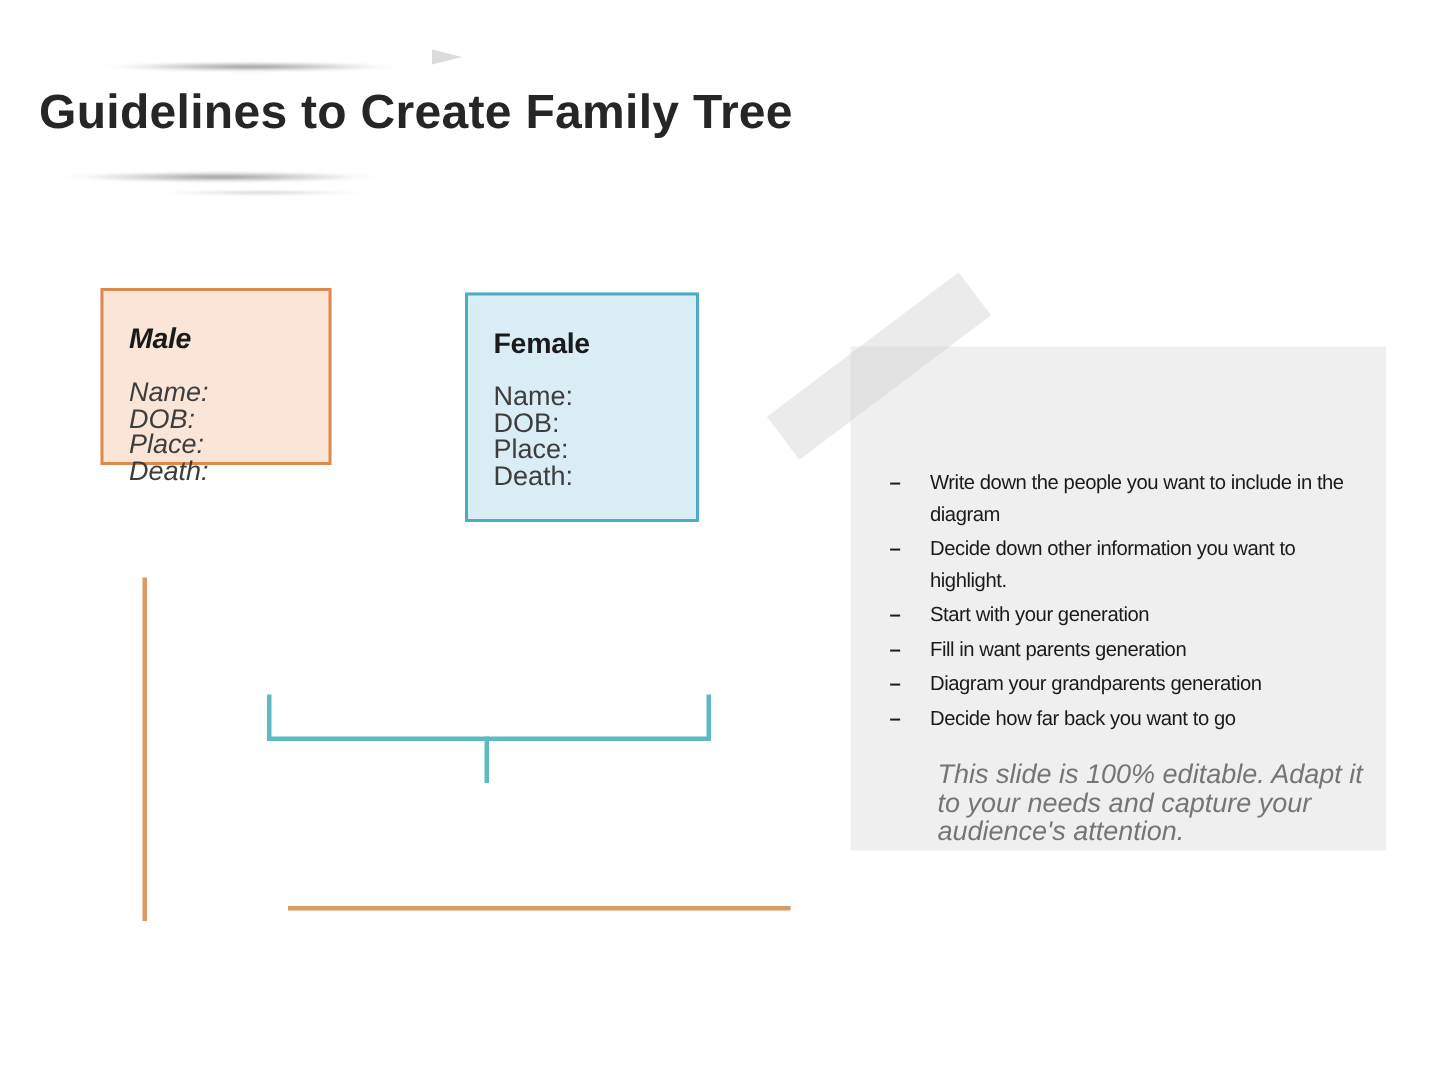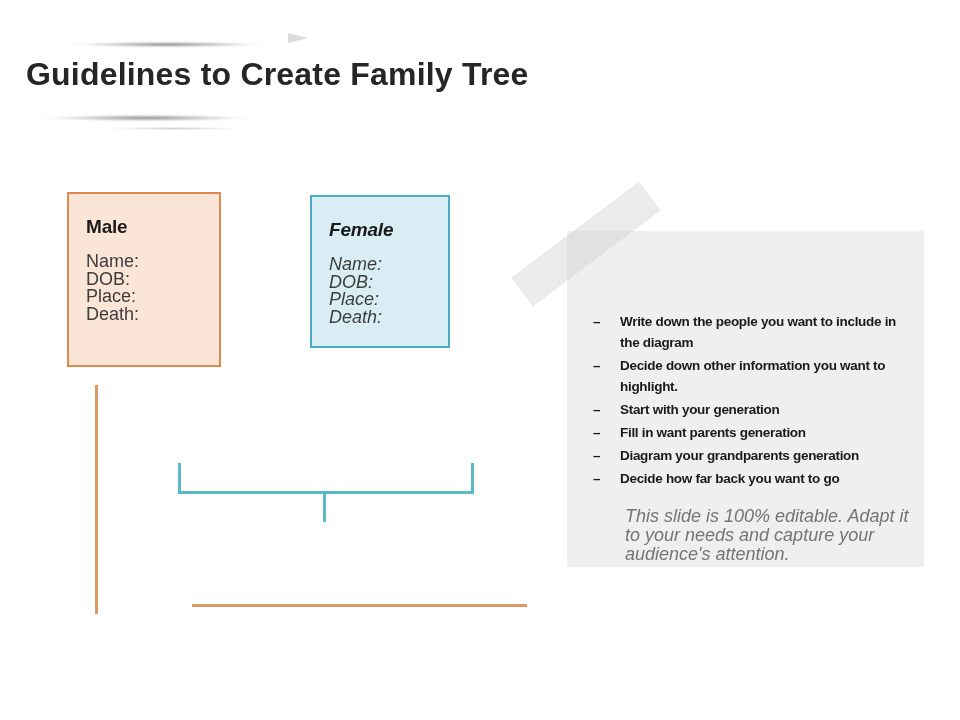--- a/index.html
+++ b/index.html
@@ -43,29 +43,29 @@
     color: var(--title-text, #262626);
   }
 
   
   .card {
     position: absolute;
     box-sizing: border-box;
     padding: 22px 14px 0 17px;
   }
   .card-male {
-    left: 67px; top: 192px; width: 154px; height: 175px;
+    left: 67px; top: 192px; width: 154px; height: 118px;
     background: var(--male-fill, #FBE5D6);
     border: 2px solid var(--male-border, #DD8A50);
+    font-style: italic;
   }
   .card-female {
-    left: 310px; top: 195px; width: 140px; height: 153px;
+    left: 310px; top: 195px; width: 156px; height: 153px;
     background: var(--female-fill, #D9EEF4);
     border: 2px solid var(--female-border, #4BACC6);
-    font-style: italic;
   }
   .card-title {
     font-size: 19px;
     font-weight: bold;
     color: #1a1a1a;
     margin-bottom: 15px;
     letter-spacing: -0.2px;
   }
   .card-field {
     font-size: 18px;
@@ -99,21 +99,21 @@
     width: 27px;
     flex: 0 0 27px;
     font-size: 13.5px;
     font-weight: bold;
     line-height: 21px;
     color: #1a1a1a;
   }
   .bullet-text {
     width: 288px;
     font-size: 13.5px;
-    font-weight: bold;
+    font-weight: normal;
     line-height: 21px;
     letter-spacing: -0.3px;
     color: #1a1a1a;
   }
   .note {
     margin: 18px 0 0 32px;
     width: 292px;
     font-size: 18px;
     font-style: italic;
     line-height: 19px;

